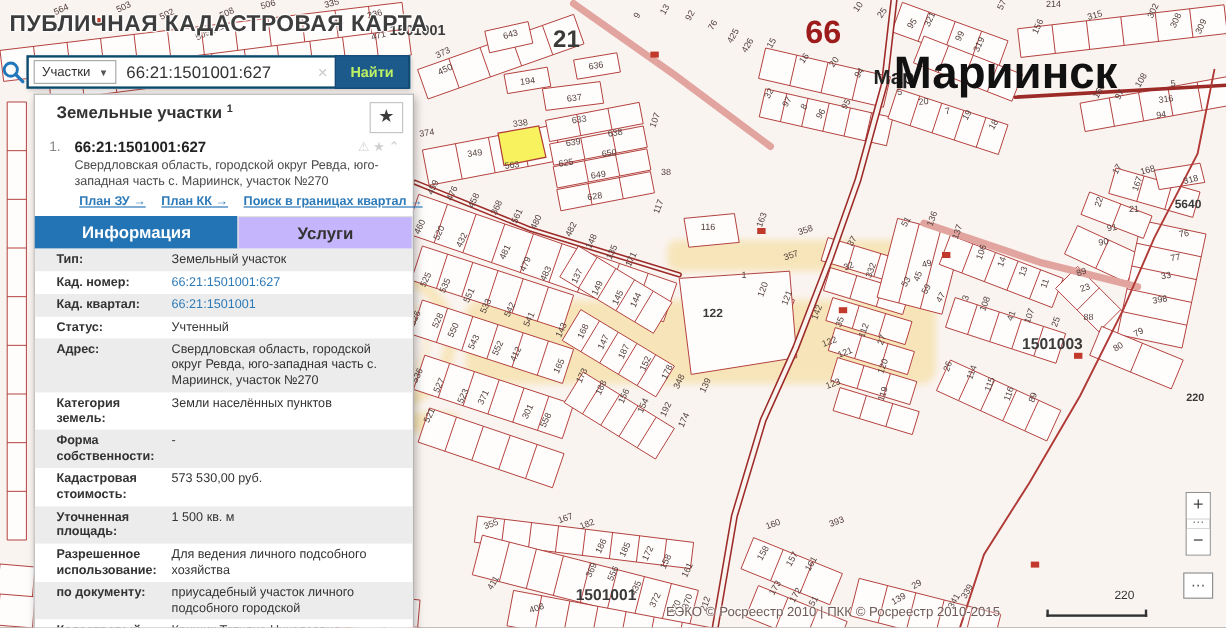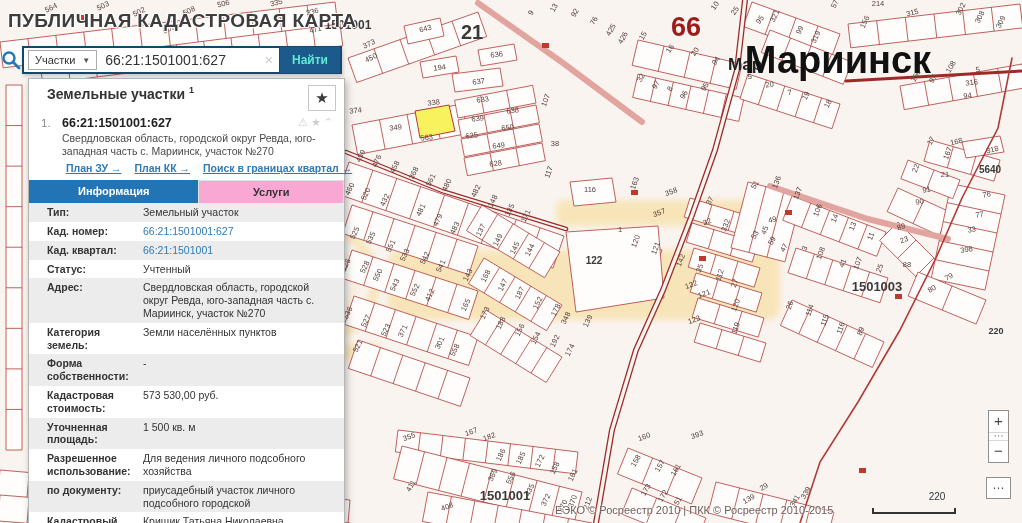--- a/index.html
+++ b/index.html
@@ -11,41 +11,41 @@
     letter-spacing:.4px;text-shadow:0 1px 0 #fff,0 -1px 0 #fff,1px 0 0 #fff,-1px 0 0 #fff,1px 1px 2px #fff;}
   .mag{position:absolute;left:1px;top:50px;width:20px;height:20px;}
   .searchbar{position:absolute;left:22px;top:46px;width:320px;height:28px;background:#fff;
     border:2px solid #0c4a6e;display:flex;align-items:center;box-shadow:1px 2px 4px rgba(0,0,0,.2);}
   .dropdown{margin-left:4px;border:1px solid #ababab;height:20px;padding:0 6px;font-size:11px;
     display:flex;align-items:center;gap:7px;color:#333;background:#fff;cursor:pointer;white-space:nowrap;}
   .caret{font-size:8px;color:#555;}
   .search-input{flex:1;min-width:0;border:none;outline:none;font-size:14px;color:#333;padding:0 8px;
     font-family:"Liberation Sans",sans-serif;background:transparent;}
   .clear-x{color:#c9c9c9;font-size:14px;padding:0 6px;cursor:pointer;}
-  .find-btn{height:28px;margin:-1px -1px -1px 0;background:#1c5a8c;color:#5eead4;font-size:12px;
+  .find-btn{height:28px;margin:-1px -1px -1px 0;background:#1c5a8c;color:#bef264;font-size:12px;
     font-weight:bold;border:1px solid #164a74;padding:0 12px;cursor:pointer;font-family:"Liberation Sans",sans-serif;}
   .panel{position:absolute;left:28px;top:78px;width:317px;background:#fff;border:1px solid #b4b4b4;
     box-shadow:2px 3px 7px rgba(0,0,0,.28);}
   .panel-head{display:flex;justify-content:space-between;padding:6px 8px 4px 18px;}
   .panel-title{font-weight:bold;font-size:14px;color:#333;}
   .panel-title sup{font-size:9px;}
   .star-btn{width:28px;height:26px;border:1px solid #c6c6c6;background:#fff;color:#3c3c3c;
     font-size:15px;line-height:24px;text-align:center;cursor:pointer;}
   .item{padding:1px 8px 0 12px;}
   .item-head{display:flex;align-items:flex-start;}
   .item-num{color:#888;width:21px;font-size:11.5px;padding-top:1px;}
   .item-cad{font-weight:bold;font-size:12.5px;color:#222;flex:1;}
   .item-icons{color:#cfcfcf;font-size:11px;letter-spacing:3px;white-space:nowrap;}
   .item-desc{margin-left:21px;font-size:10.5px;color:#4a4a4a;line-height:1.25;margin-top:2px;width:255px;}
   .item-links{margin:4px 0 6px 25px;font-size:10.5px;display:flex;gap:13px;font-weight:bold;}
   .item-links a{color:#2d7ab8;text-decoration:underline;white-space:nowrap;cursor:pointer;}
   .tabs{display:flex;}
-  .tab{text-align:center;font-weight:bold;font-size:11px;padding:5px 0;cursor:pointer;}
+  .tab{text-align:center;font-weight:bold;font-size:14px;padding:5px 0;cursor:pointer;}
   .tab.active{background:#2374b5;color:#fff;flex:1.18;}
-  .tab.inactive{background:#f9a8d4;color:#333;flex:1;border:1px solid #e0e0e0;border-bottom:none;}
+  .tab.inactive{background:#c4b5fd;color:#333;flex:1;border:1px solid #e0e0e0;border-bottom:none;}
   .info-table{font-size:10.5px;color:#333;padding-bottom:2px;}
   .irow{display:flex;padding:3px 8px 3px 18px;line-height:1.22;}
   .irow:nth-child(odd){background:#ececec;}
   .ilabel{width:96px;font-weight:bold;flex-shrink:0;padding-right:8px;}
   .ivalue{flex:1;}
   .ivalue.lnk{color:#2d7ab8;}
   .zoomctrl{position:absolute;left:988px;top:410px;width:21px;background:#fff;border:1px solid #8f8f8f;
     text-align:center;color:#444;}
   .zbtn{height:21px;line-height:20px;font-size:15px;cursor:pointer;background:#fff;}
   .zdots{height:9px;line-height:5px;font-size:10px;color:#777;border-top:1px solid #d7d7d7;

